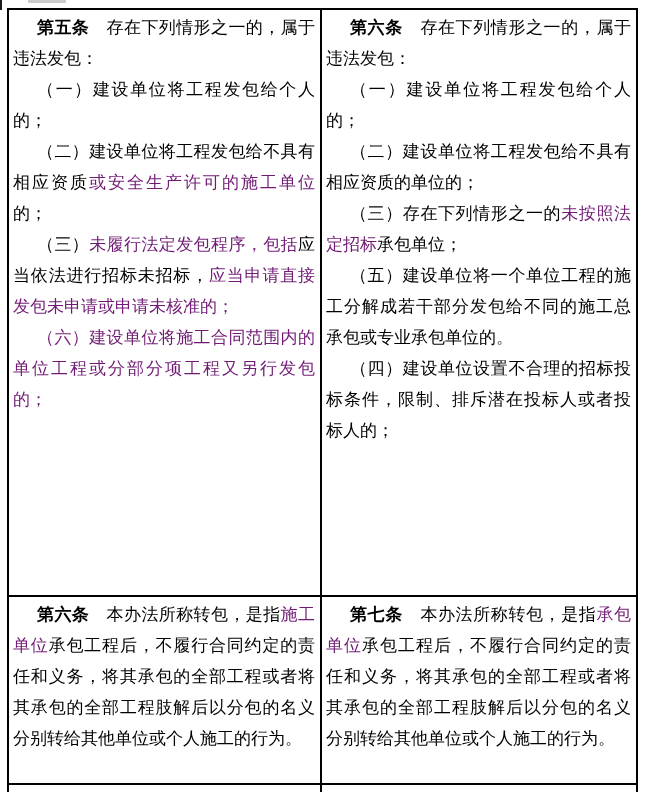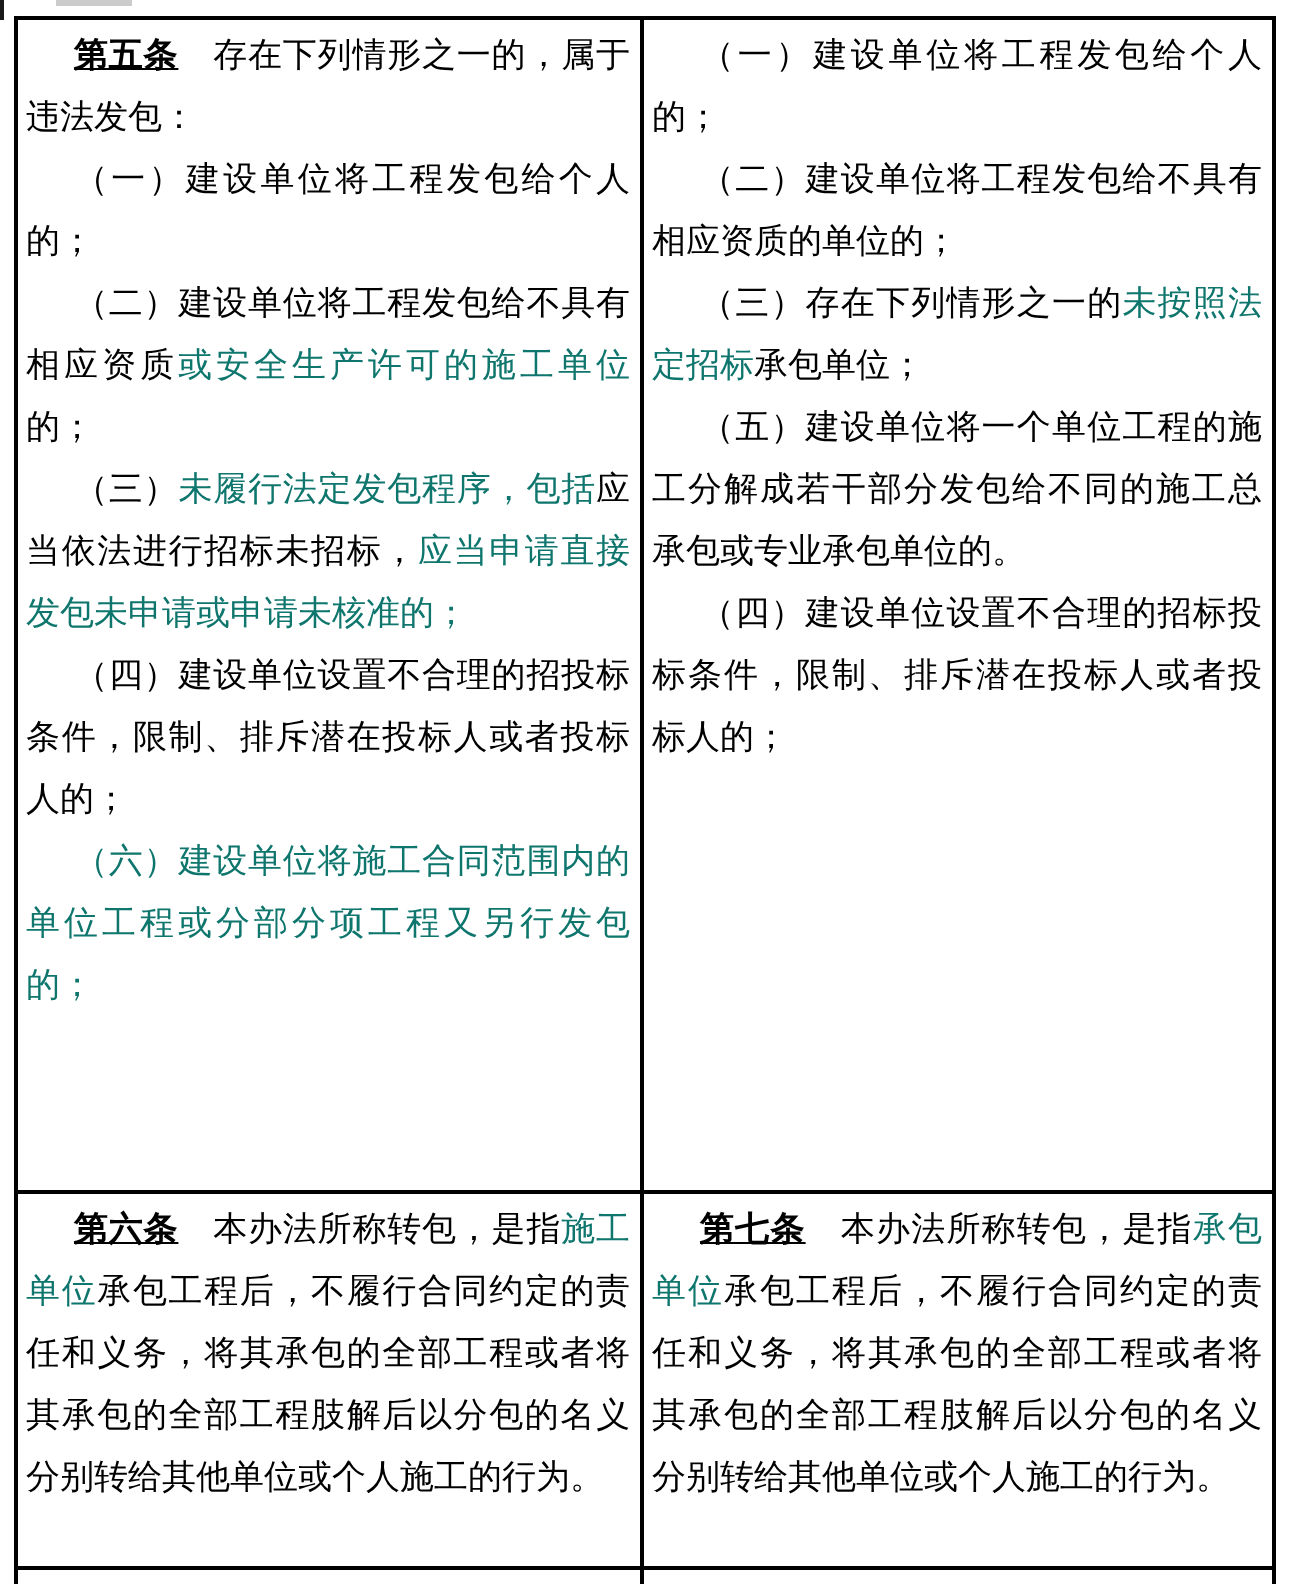--- a/index.html
+++ b/index.html
@@ -28,39 +28,39 @@
     color:#000;
   }
   .cell.col-left{border-right:2px solid #000;}
   .cell.rowline{border-bottom:2px solid #000;}
   .para{
     margin:0;
     text-indent:24px;
     text-align:justify;
     word-break:break-all;
   }
-  .run-bold{font-weight:bold;text-decoration:underline;}
-  .run-red{color:#0f766e;}
+  .run-bold{font-weight:bold;}
+  .run-red{color:#701a75;}
 </style>
 </head>
 <body>
 
 <span class="tick-artifact"></span>
 <span class="gray-artifact"></span>
 
 <div class="tbl">
   <div class="cell col-left rowline">
       <p class="para"><span class="run-bold">第五条</span><span>　存在下列情形之一的，属于违法发包：</span></p>
       <p class="para"><span>（一）建设单位将工程发包给个人的；</span></p>
       <p class="para"><span>（二）建设单位将工程发包给不具有相应资质</span><span class="run-red">或安全生产许可的施工单位</span><span>的；</span></p>
       <p class="para"><span>（三）</span><span class="run-red">未履行法定发包程序，包括</span><span>应当依法进行招标未招标，</span><span class="run-red">应当申请直接发包未申请或申请未核准的；</span></p>
-      <p class="para"><span>（四）建设单位设置不合理的招投标条件，限制、排斥潜在投标人或者投标人的；</span></p>
       <p class="para"><span class="run-red">（六）建设单位将施工合同范围内的单位工程或分部分项工程又另行发包的；</span></p>
     </div>
   <div class="cell rowline">
+      <p class="para"><span class="run-bold">第六条</span><span>　存在下列情形之一的，属于违法发包：</span></p>
       <p class="para"><span>（一）建设单位将工程发包给个人的；</span></p>
       <p class="para"><span>（二）建设单位将工程发包给不具有相应资质的单位的；</span></p>
       <p class="para"><span>（三）存在下列情形之一的</span><span class="run-red">未按照法定招标</span><span>承包单位；</span></p>
       <p class="para"><span>（五）建设单位将一个单位工程的施工分解成若干部分发包给不同的施工总承包或专业承包单位的。</span></p>
       <p class="para"><span>（四）建设单位设置不合理的招标投标条件，限制、排斥潜在投标人或者投标人的；</span></p>
     </div>
   <div class="cell col-left rowline">
       <p class="para"><span class="run-bold">第六条</span><span>　本办法所称转包，是指</span><span class="run-red">施工单位</span><span>承包工程后，不履行合同约定的责任和义务，将其承包的全部工程或者将其承包的全部工程肢解后以分包的名义分别转给其他单位或个人施工的行为。</span></p>
     </div>
   <div class="cell rowline">

